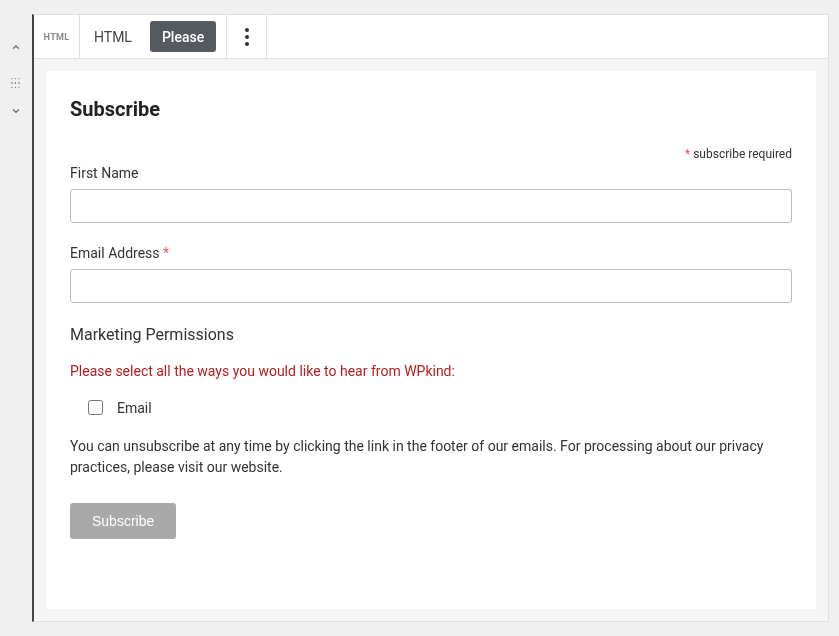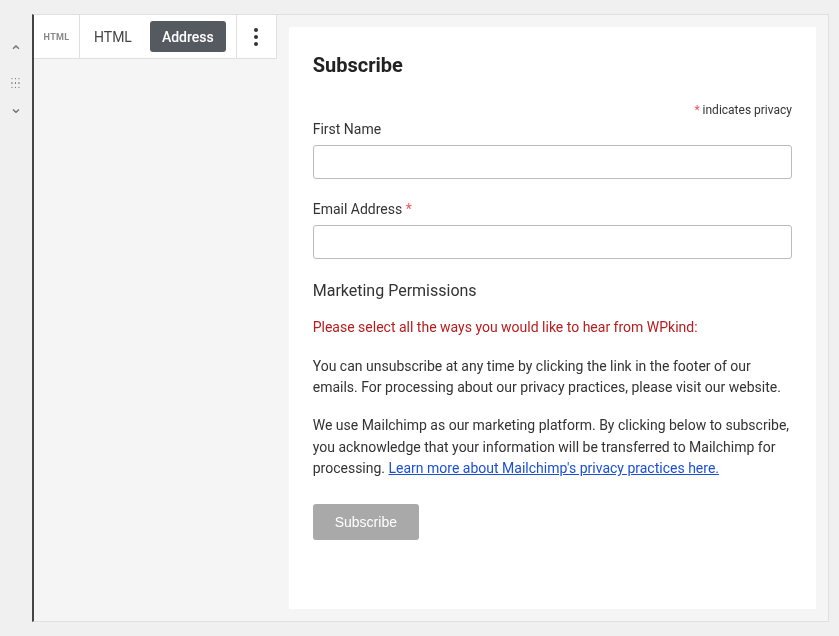--- a/index.html
+++ b/index.html
@@ -6,21 +6,21 @@
     body { font-family: -apple-system, BlinkMacSystemFont, "Segoe UI", Roboto, sans-serif; background: #f0f0f1; width: 839px; height: 636px; overflow: hidden; }
     
     .editor-wrap { display: flex; height: 100%; padding: 14px 10px 14px 0; }
     
     .side-controls { width: 32px; display: flex; flex-direction: column; align-items: center; padding-top: 28px; gap: 18px; }
     .side-controls .ctrl { color: #757575; cursor: pointer; }
     .chev-up::before { content: "\2303"; font-size: 16px; display: block; }
     .drag-h { letter-spacing: 1px; line-height: 4px; font-size: 10px; color: #999; }
     .chev-down::before { content: "\2304"; font-size: 16px; display: block; line-height: 6px; }
     
-    .block { flex: 1; border: 1px solid #e0e0e0; border-left: 2px solid #444; background: #f5f5f5; display: flex; flex-direction: row; }
+    .block { flex: 1; border: 1px solid #e0e0e0; border-left: 2px solid #444; background: #f5f5f5; display: flex; flex-direction: column; }
     
     .toolbar { display: flex; align-items: stretch; background: #fff; height: 44px; border-bottom: 1px solid #e0e0e0; }
     .toolbar .icon-cell { width: 46px; display: flex; align-items: center; justify-content: center; border-right: 1px solid #e0e0e0; font-size: 9px; font-weight: bold; color: #888; letter-spacing: 0.3px; }
     .toolbar .tab { padding: 0 14px; display: flex; align-items: center; font-size: 14px; color: #444; cursor: pointer; }
     .toolbar .tab.active { background: #555a60; color: #fff; border-radius: 3px; margin: 6px 4px; padding: 0 12px; font-weight: 500; }
     .toolbar .tab-group { display: flex; border-right: 1px solid #e0e0e0; padding-right: 6px; }
     .toolbar .more { width: 40px; display: flex; align-items: center; justify-content: center; border-right: 1px solid #e0e0e0; cursor: pointer; }
     .dots { display: flex; flex-direction: column; gap: 3px; }
     .dots span { width: 4px; height: 4px; background: #333; border-radius: 50%; }
     
@@ -56,60 +56,61 @@
     <div class="ctrl chev-up"></div>
     <div class="ctrl drag-h">:::<br>:::</div>
     <div class="ctrl chev-down"></div>
   </div>
 
   <div class="block">
     <div class="toolbar">
       <div class="icon-cell">HTML</div>
       <div class="tab-group">
         <div class="tab">HTML</div>
-        <div class="tab active">Address</div>
+        <div class="tab active">Please</div>
       </div>
       <div class="more">
         <div class="dots">
             <span></span>
             <span></span>
             <span></span>
           </div>
       </div>
     </div>
 
     <div class="preview-pane">
       <div class="form-card">
         <h2 class="form-title">Subscribe</h2>
         
         <div class="req-note">
           <span class="asterisk">*</span>
-          <span>indicates privacy</span>
+          <span>subscribe required</span>
         </div>
         
         <div class="field">
           <label>First Name</label>
           <input type="text" value="" style="">
         </div>
         
         <div class="field">
           <label>
             <span>Email Address</span>
             <span class="asterisk">*</span>
           </label>
           <input type="email" value="" style="">
         </div>
         
         <div class="section-head">Marketing Permissions</div>
         <div class="section-text">Please select all the ways you would like to hear from WPkind:</div>
         
+        <div class="check-row">
+          <input type="checkbox" style="">
+          <span>Email</span>
+        </div>
         
         <p class="para">You can unsubscribe at any time by clicking the link in the footer of our emails. For processing about our privacy practices, please visit our website.</p>
         
-        <p class="para">
-          <span>We use Mailchimp as our marketing platform. By clicking below to subscribe, you acknowledge that your information will be transferred to Mailchimp for processing. </span><a href="#">Learn more about Mailchimp's privacy practices here.</a>
-        </p>
         
         <button class="submit-btn">Subscribe</button>
       </div>
     </div>
   </div>
 </div>
 
 </body></html>

